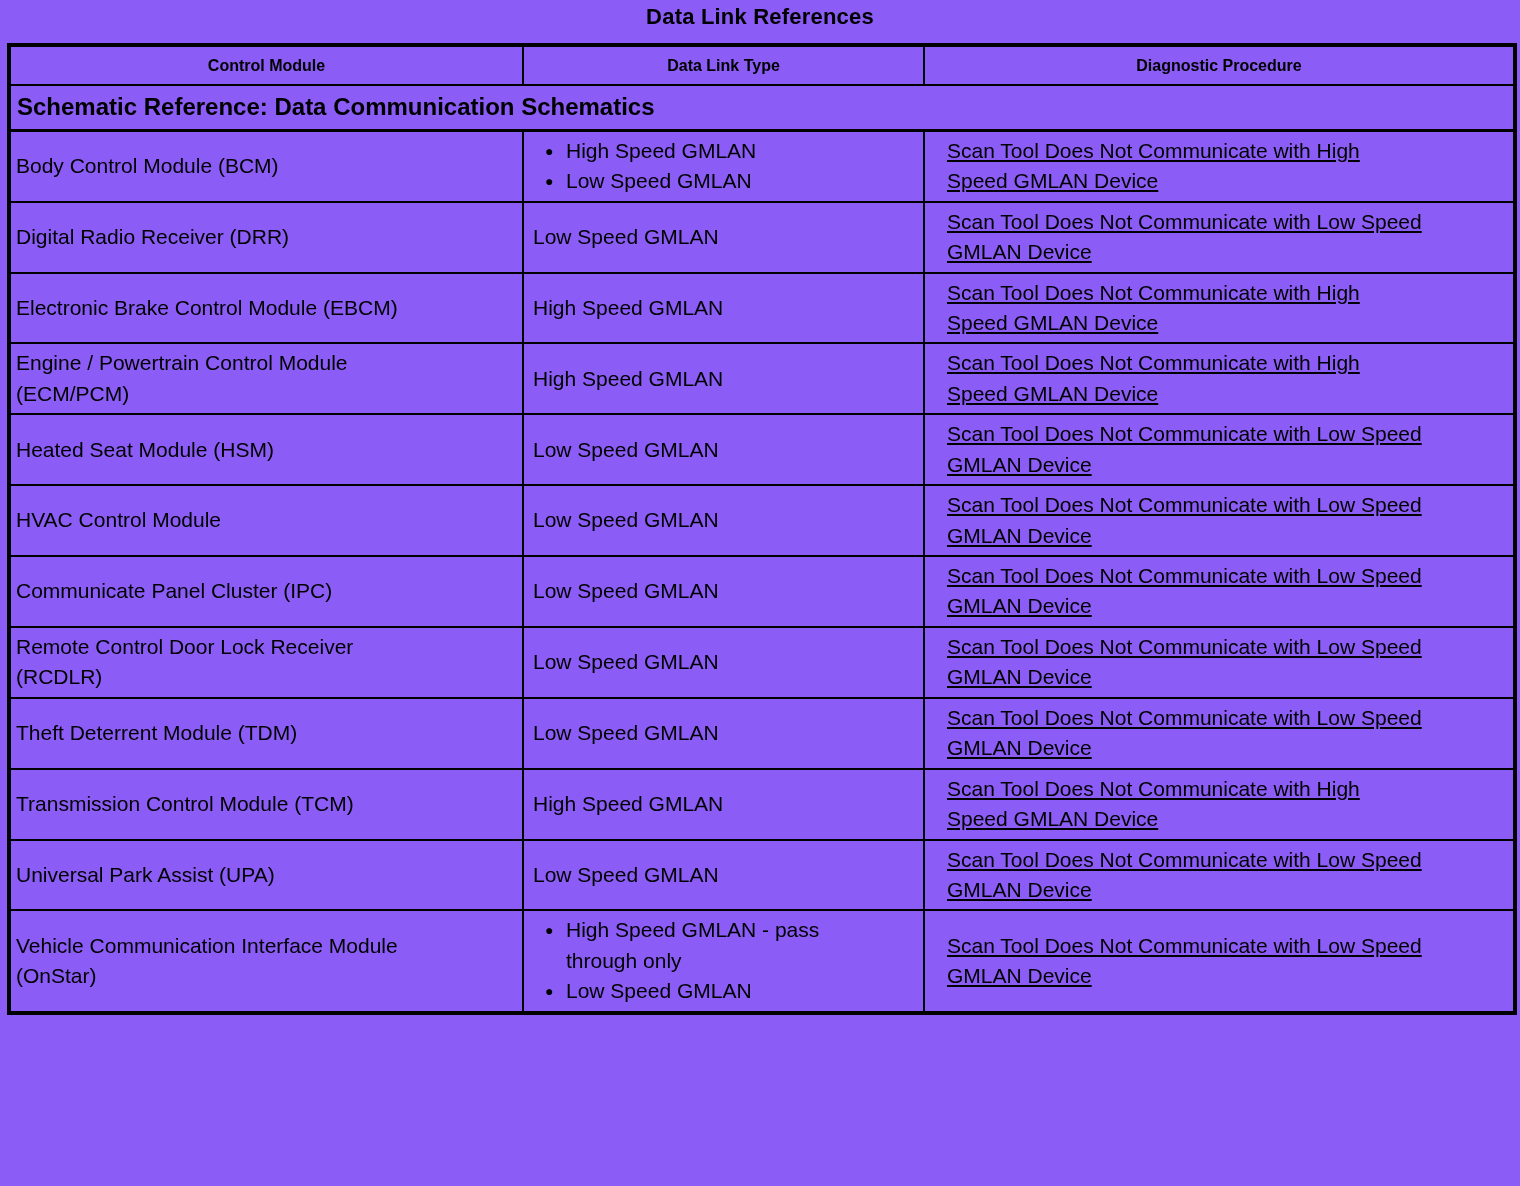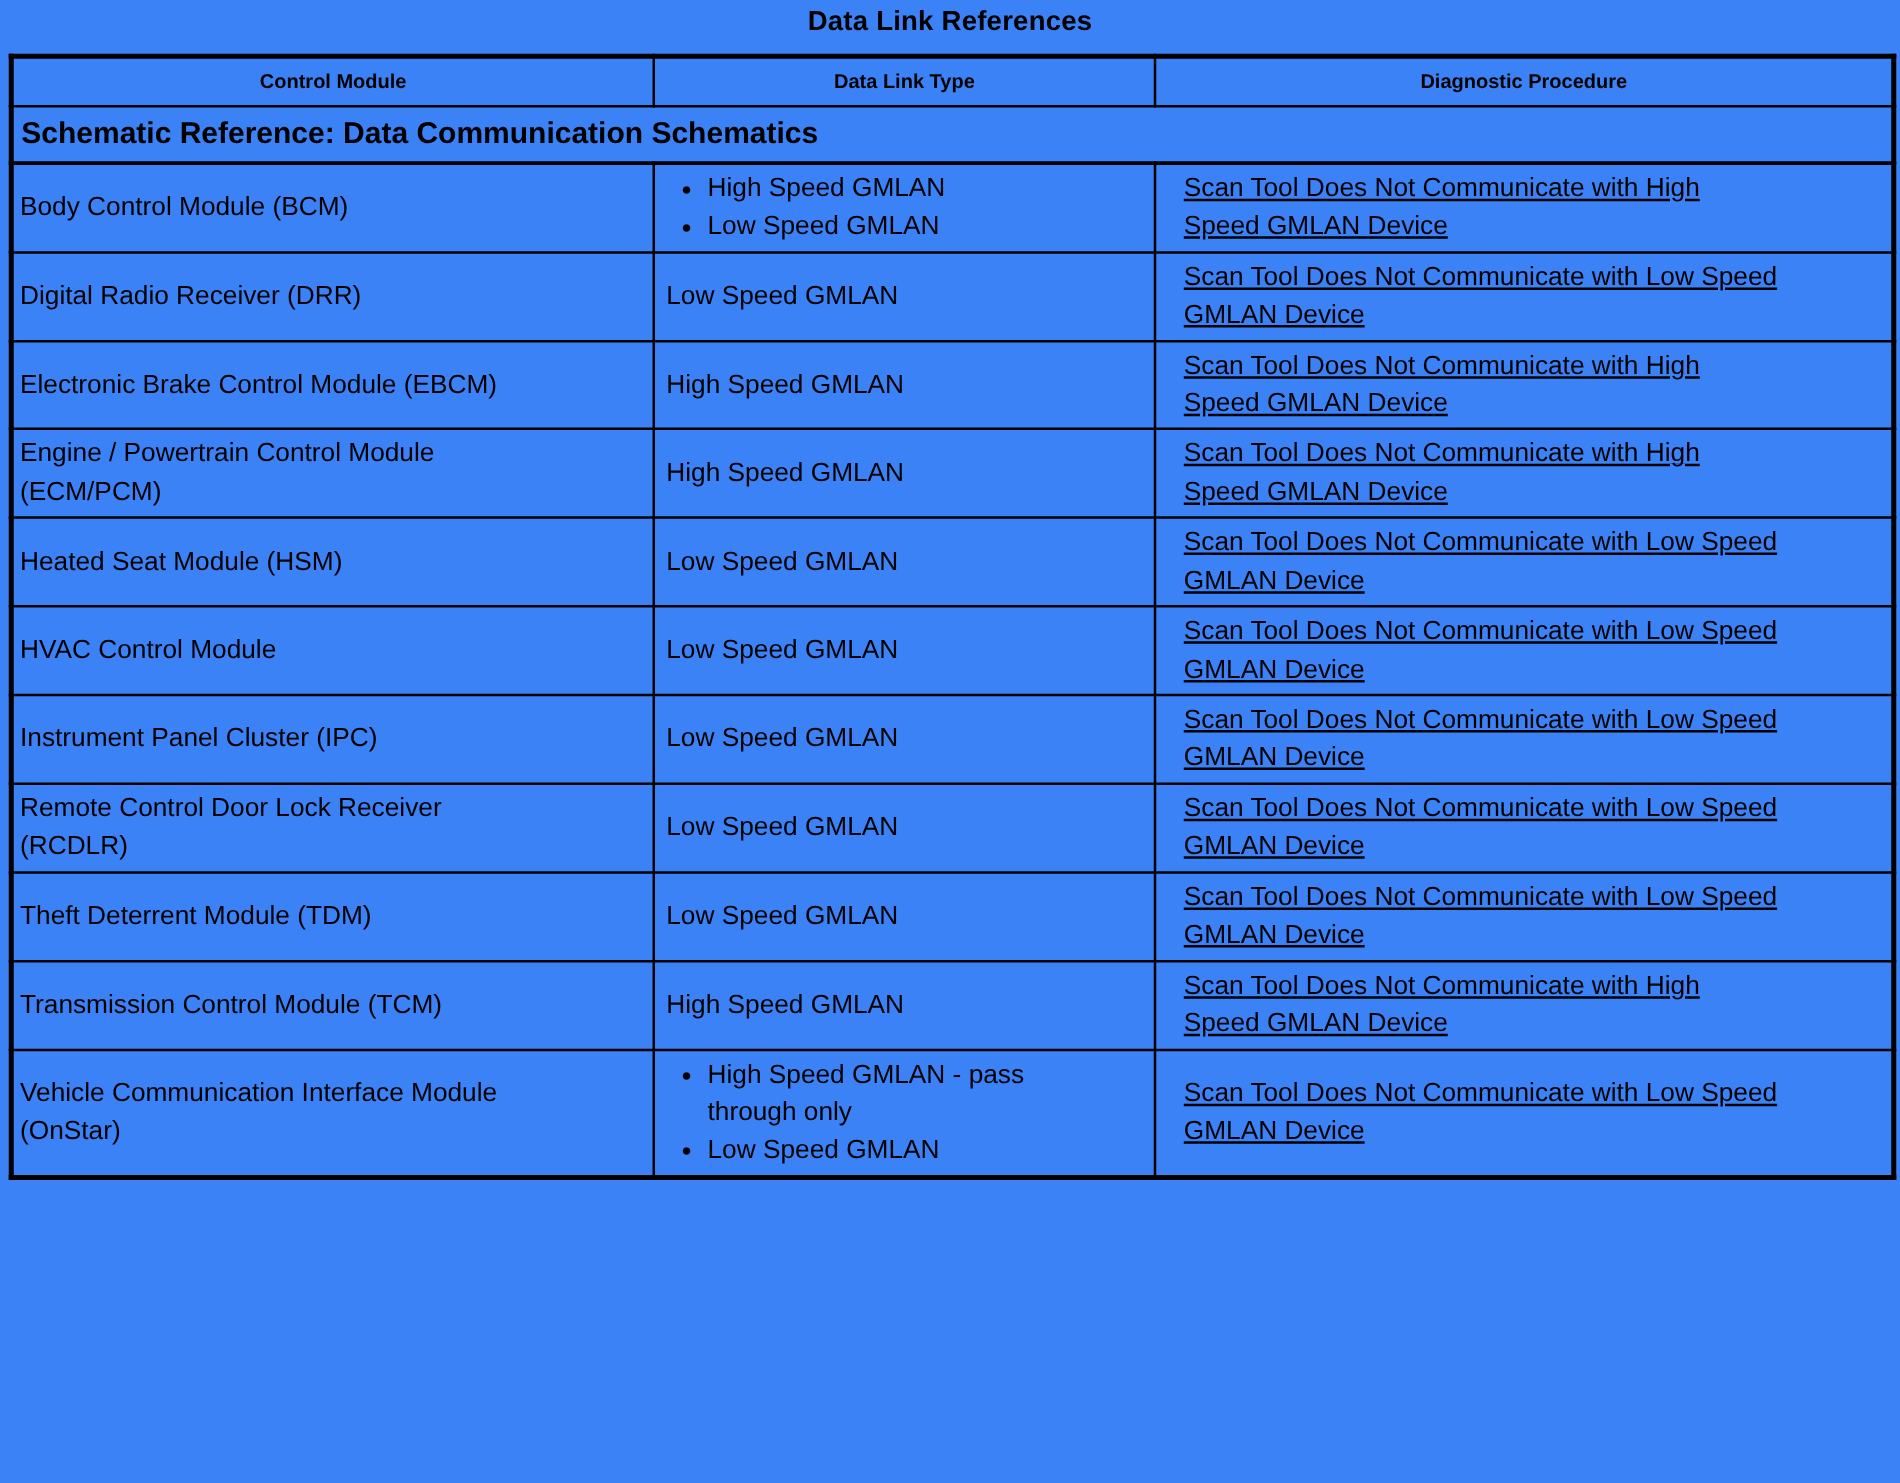--- a/index.html
+++ b/index.html
@@ -6,21 +6,21 @@
   html, body {
     margin: 0;
     padding: 0;
     background: #ffffff;
     color: #000000;
     font-family: "Liberation Sans", "DejaVu Sans", sans-serif;
   }
   .page {
     width: 1520px;
     min-height: 1186px;
-    background: #3b82f6;
+    background: #8b5cf6;
     padding-top: 4px;
   }
   .title {
     font-size: 22px;
     font-weight: bold;
     text-align: center;
     margin: 0 0 13px 0;
     letter-spacing: 0.2px;
   }
   table.ref-table {
@@ -150,21 +150,21 @@
           <td class="col-proc">Scan Tool Does Not Communicate with Low Speed
 GMLAN Device</td>
         </tr>
         <tr>
           <td class="col-module">HVAC Control Module</td>
           <td class="col-type">Low Speed GMLAN</td>
           <td class="col-proc">Scan Tool Does Not Communicate with Low Speed
 GMLAN Device</td>
         </tr>
         <tr>
-          <td class="col-module">Instrument Panel Cluster (IPC)</td>
+          <td class="col-module">Communicate Panel Cluster (IPC)</td>
           <td class="col-type">Low Speed GMLAN</td>
           <td class="col-proc">Scan Tool Does Not Communicate with Low Speed
 GMLAN Device</td>
         </tr>
         <tr>
           <td class="col-module">Remote Control Door Lock Receiver
 (RCDLR)</td>
           <td class="col-type">Low Speed GMLAN</td>
           <td class="col-proc">Scan Tool Does Not Communicate with Low Speed
 GMLAN Device</td>
@@ -173,20 +173,26 @@
           <td class="col-module">Theft Deterrent Module (TDM)</td>
           <td class="col-type">Low Speed GMLAN</td>
           <td class="col-proc">Scan Tool Does Not Communicate with Low Speed
 GMLAN Device</td>
         </tr>
         <tr>
           <td class="col-module">Transmission Control Module (TCM)</td>
           <td class="col-type">High Speed GMLAN</td>
           <td class="col-proc">Scan Tool Does Not Communicate with High
 Speed GMLAN Device</td>
+        </tr>
+        <tr>
+          <td class="col-module">Universal Park Assist (UPA)</td>
+          <td class="col-type">Low Speed GMLAN</td>
+          <td class="col-proc">Scan Tool Does Not Communicate with Low Speed
+GMLAN Device</td>
         </tr>
         <tr>
           <td class="col-module">Vehicle Communication Interface Module
 (OnStar)</td>
           <td class="col-type">
             <div class="bullet-list">
               <div class="bullet-item">
                 <span class="bullet-glyph">●</span>
                 <span class="bullet-label">High Speed GMLAN - pass
 through only</span>

